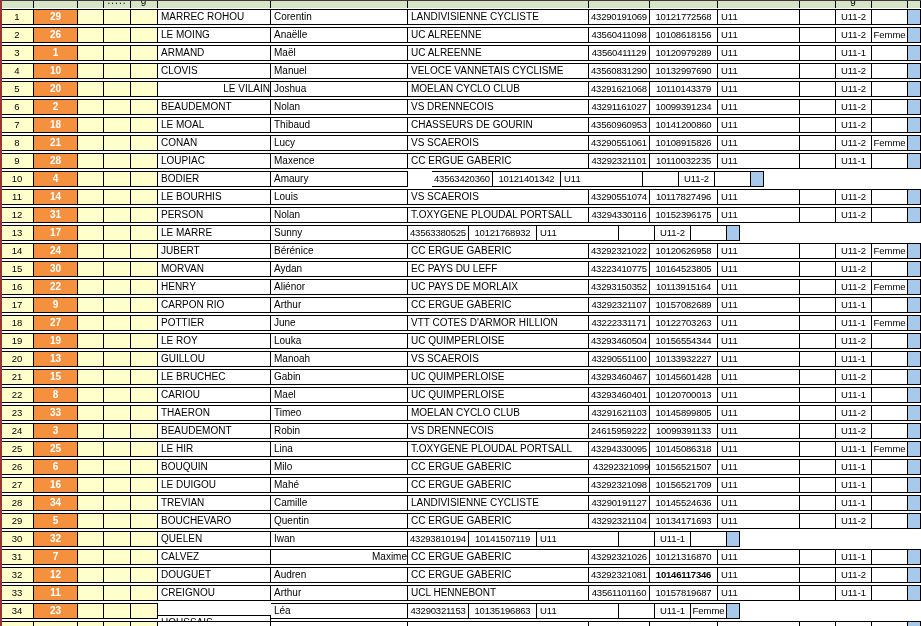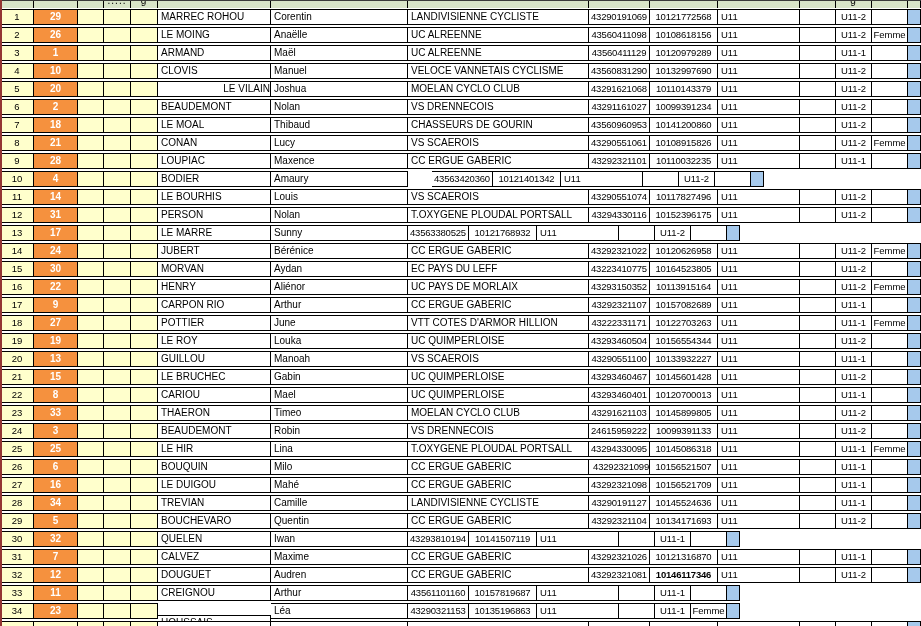--- a/index.html
+++ b/index.html
@@ -603,21 +603,21 @@
         <div class="cell c-center c-small" style="flex: 0 0 36px;"></div>
         <div class="cell c-blue" style="flex: 0 0 13px;"></div>
       </div>
       <div class="row">
         <div class="cell c-yellow c-center c-small" style="flex: 0 0 34px;">31</div>
         <div class="cell c-center c-orange" style="flex: 0 0 44px;">7</div>
         <div class="cell c-yellow" style="flex: 0 0 26px;"></div>
         <div class="cell c-yellow" style="flex: 0 0 27px;"></div>
         <div class="cell c-yellow" style="flex: 0 0 27px;"></div>
         <div class="cell c-left" style="flex: 0 0 113px;">CALVEZ</div>
-        <div class="cell c-left" style="flex: 0 0 137px;">Maxime</div>
+        <div class="cell c-left" style="flex: 0 0 137px; text-align: right;">Maxime</div>
         <div class="cell c-left" style="flex: 0 0 181px;">CC ERGUE GABERIC</div>
         <div class="cell c-center c-num" style="flex: 0 0 61px;">43292321026</div>
         <div class="cell c-center c-num" style="flex: 0 0 68px;">10121316870</div>
         <div class="cell c-left c-small" style="flex: 0 0 82px;">U11</div>
         <div class="cell " style="flex: 0 0 36px;"></div>
         <div class="cell c-center c-small" style="flex: 0 0 36px;">U11-1</div>
         <div class="cell c-center c-small" style="flex: 0 0 36px;"></div>
         <div class="cell c-blue" style="flex: 0 0 13px;"></div>
       </div>
       <div class="row">
@@ -638,20 +638,21 @@
         <div class="cell c-blue" style="flex: 0 0 13px;"></div>
       </div>
       <div class="row">
         <div class="cell c-yellow c-center c-small" style="flex: 0 0 34px;">33</div>
         <div class="cell c-center c-orange" style="flex: 0 0 44px;">11</div>
         <div class="cell c-yellow" style="flex: 0 0 26px;"></div>
         <div class="cell c-yellow" style="flex: 0 0 27px;"></div>
         <div class="cell c-yellow" style="flex: 0 0 27px;"></div>
         <div class="cell c-left" style="flex: 0 0 113px;">CREIGNOU</div>
         <div class="cell c-left" style="flex: 0 0 137px;">Arthur</div>
+        <div class="cell c-left" style="flex: 0 0 181px;">UCL HENNEBONT</div>
         <div class="cell c-center c-num" style="flex: 0 0 61px;">43561101160</div>
         <div class="cell c-center c-num" style="flex: 0 0 68px;">10157819687</div>
         <div class="cell c-left c-small" style="flex: 0 0 82px;">U11</div>
         <div class="cell " style="flex: 0 0 36px;"></div>
         <div class="cell c-center c-small" style="flex: 0 0 36px;">U11-1</div>
         <div class="cell c-center c-small" style="flex: 0 0 36px;"></div>
         <div class="cell c-blue" style="flex: 0 0 13px;"></div>
       </div>
       <div class="row">
         <div class="cell c-yellow c-center c-small" style="flex: 0 0 34px;">34</div>

